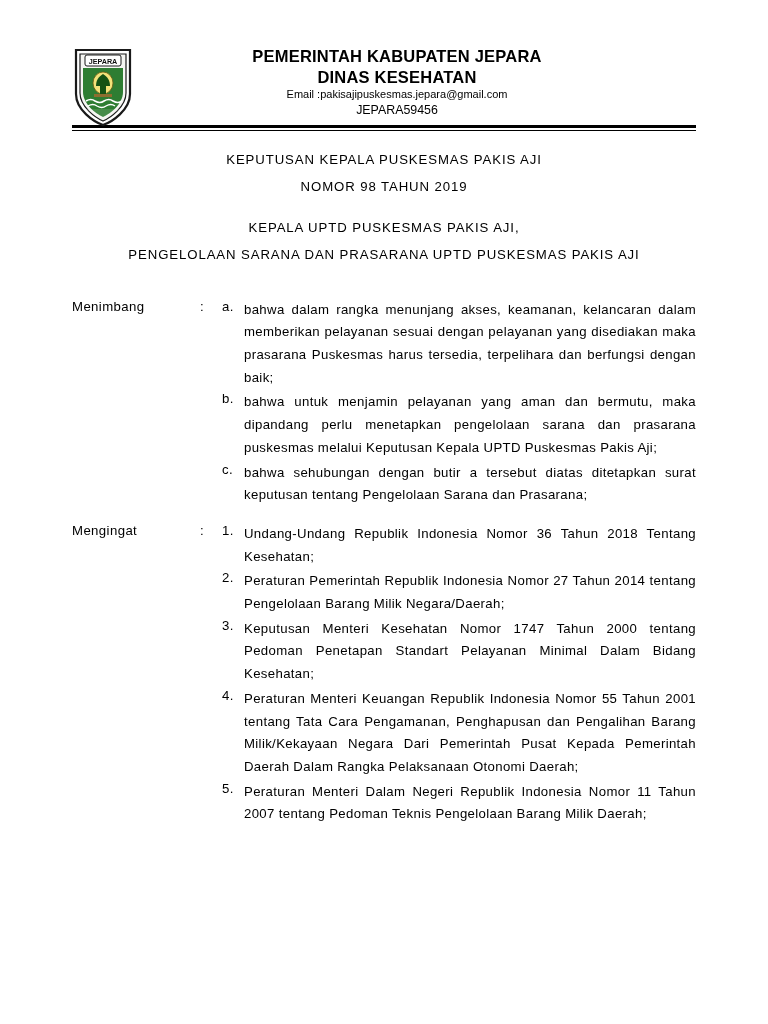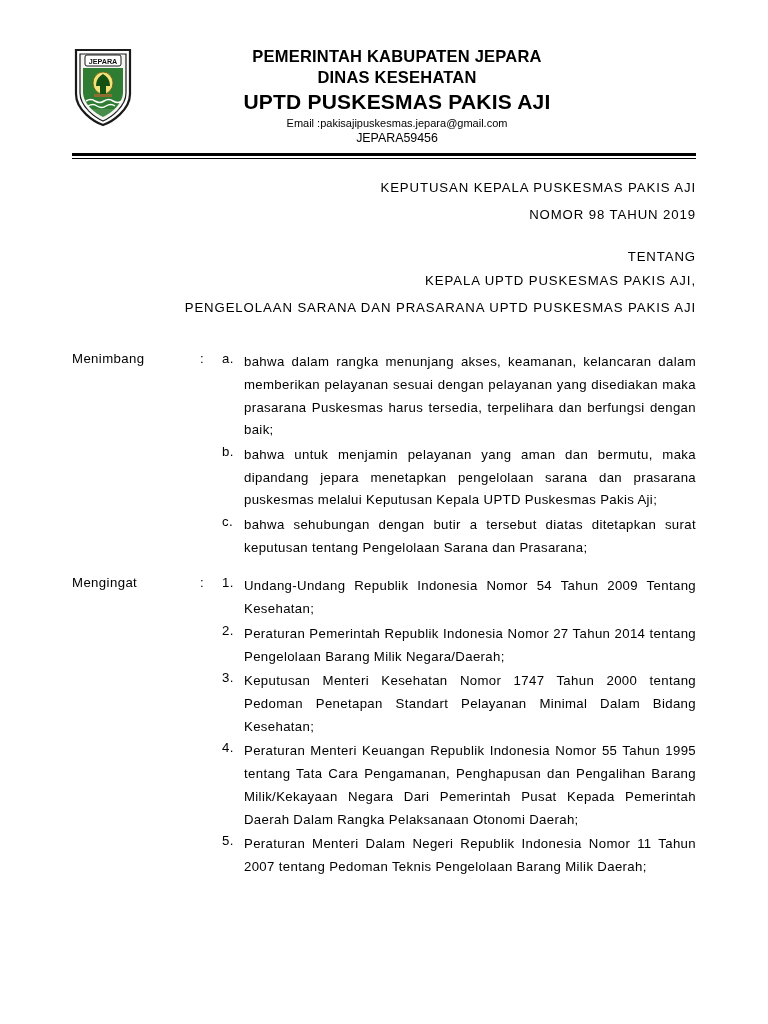--- a/index.html
+++ b/index.html
@@ -85,21 +85,21 @@
   }
 
   
   .doc-body {
     padding: 22px 72px 0 72px;
     font-size: 13.2px;
     line-height: 1.0;
     letter-spacing: 0.35px;
   }
   .center-line {
-    text-align: right;
+    text-align: center;
     letter-spacing: 0.9px;
     margin-bottom: 14px;
   }
   .center-line.tight {
     margin-bottom: 11px;
   }
   .gap-1 { height: 14px; }
   .gap-2 { height: 12px; }
 
   
@@ -165,80 +165,78 @@
         <path d="M14 55 q5 -3 9 0 q5 3 9 0 q5 -3 9 0 q5 3 9 0" fill="none" stroke="#ffffff" stroke-width="1.6"></path>
         <path d="M16 60 q5 -3 9 0 q5 3 9 0 q5 -3 9 0" fill="none" stroke="#ffffff" stroke-width="1.4"></path>
 
         <path d="M12 63 H50 L31 72 Z" fill="#ffffff" opacity="0.12"></path>
       </svg>
     </div>
 
     <div class="lh-lines">
       <div class="lh-1">PEMERINTAH KABUPATEN JEPARA</div>
       <div class="lh-2">DINAS KESEHATAN</div>
-      <div class="lh-3">UPTD PUSKESMAS PAKIS AJI</div>
       <div class="lh-5">Email :pakisajipuskesmas.jepara@gmail.com</div>
       <div class="lh-6">JEPARA59456</div>
     </div>
   </div>
 
   <div class="rule-wrap">
     <div class="rule-thick"></div>
     <div class="rule-thin"></div>
   </div>
 
   <div class="doc-body">
 
     <div class="center-line">KEPUTUSAN KEPALA PUSKESMAS PAKIS AJI</div>
     <div class="center-line">NOMOR 98 TAHUN 2019</div>
     <div class="gap-1"></div>
-    <div class="center-line tight">TENTANG</div>
     <div class="center-line">KEPALA UPTD PUSKESMAS PAKIS AJI,</div>
     <div class="center-line tight">PENGELOLAAN SARANA DAN PRASARANA UPTD PUSKESMAS PAKIS AJI</div>
 
     <div class="gap-2"></div>
 
     <div class="clause">
       <div class="cl-label">Menimbang</div>
       <div class="cl-colon">:</div>
       <div class="cl-content">
         <div class="item">
           <div class="it-mark">a.</div>
           <div class="it-text">bahwa dalam rangka menunjang akses, keamanan, kelancaran dalam memberikan pelayanan sesuai dengan pelayanan yang disediakan maka prasarana Puskesmas harus tersedia, terpelihara dan berfungsi dengan baik;</div>
         </div>
         <div class="item">
           <div class="it-mark">b.</div>
-          <div class="it-text">bahwa untuk menjamin pelayanan yang aman dan bermutu, maka dipandang jepara menetapkan pengelolaan sarana dan prasarana puskesmas melalui Keputusan Kepala UPTD Puskesmas Pakis Aji;</div>
+          <div class="it-text">bahwa untuk menjamin pelayanan yang aman dan bermutu, maka dipandang perlu menetapkan pengelolaan sarana dan prasarana puskesmas melalui Keputusan Kepala UPTD Puskesmas Pakis Aji;</div>
         </div>
         <div class="item">
           <div class="it-mark">c.</div>
           <div class="it-text">bahwa sehubungan dengan butir a tersebut diatas ditetapkan surat keputusan tentang Pengelolaan Sarana dan Prasarana;</div>
         </div>
       </div>
     </div>
 
     <div class="clause">
       <div class="cl-label">Mengingat</div>
       <div class="cl-colon">:</div>
       <div class="cl-content">
         <div class="item">
           <div class="it-mark">1.</div>
-          <div class="it-text">Undang-Undang Republik Indonesia Nomor 54 Tahun 2009 Tentang Kesehatan;</div>
+          <div class="it-text">Undang-Undang Republik Indonesia Nomor 36 Tahun 2018 Tentang Kesehatan;</div>
         </div>
         <div class="item">
           <div class="it-mark">2.</div>
           <div class="it-text">Peraturan Pemerintah Republik Indonesia Nomor 27 Tahun 2014 tentang Pengelolaan Barang Milik Negara/Daerah;</div>
         </div>
         <div class="item">
           <div class="it-mark">3.</div>
           <div class="it-text">Keputusan Menteri Kesehatan Nomor 1747 Tahun 2000 tentang Pedoman Penetapan Standart Pelayanan Minimal Dalam Bidang Kesehatan;</div>
         </div>
         <div class="item">
           <div class="it-mark">4.</div>
-          <div class="it-text">Peraturan Menteri Keuangan Republik Indonesia Nomor 55 Tahun 1995 tentang Tata Cara Pengamanan, Penghapusan dan Pengalihan Barang Milik/Kekayaan Negara Dari Pemerintah Pusat Kepada Pemerintah Daerah Dalam Rangka Pelaksanaan Otonomi Daerah;</div>
+          <div class="it-text">Peraturan Menteri Keuangan Republik Indonesia Nomor 55 Tahun 2001 tentang Tata Cara Pengamanan, Penghapusan dan Pengalihan Barang Milik/Kekayaan Negara Dari Pemerintah Pusat Kepada Pemerintah Daerah Dalam Rangka Pelaksanaan Otonomi Daerah;</div>
         </div>
         <div class="item">
           <div class="it-mark">5.</div>
           <div class="it-text">Peraturan Menteri Dalam Negeri Republik Indonesia Nomor 11 Tahun 2007 tentang Pedoman Teknis Pengelolaan Barang Milik Daerah;</div>
         </div>
       </div>
     </div>
 
   </div>
 </div>

